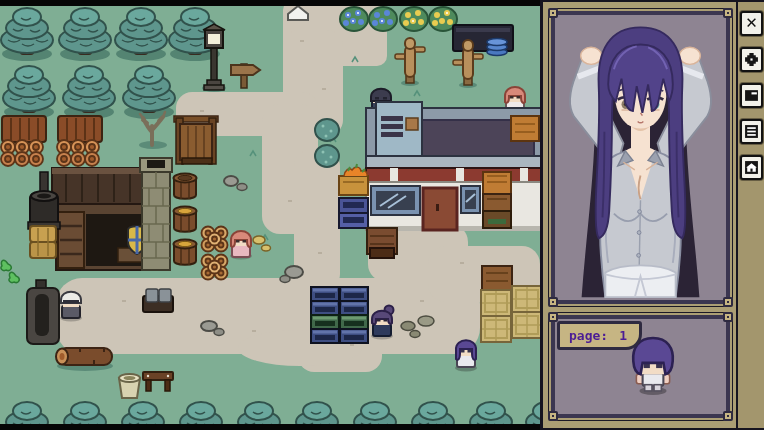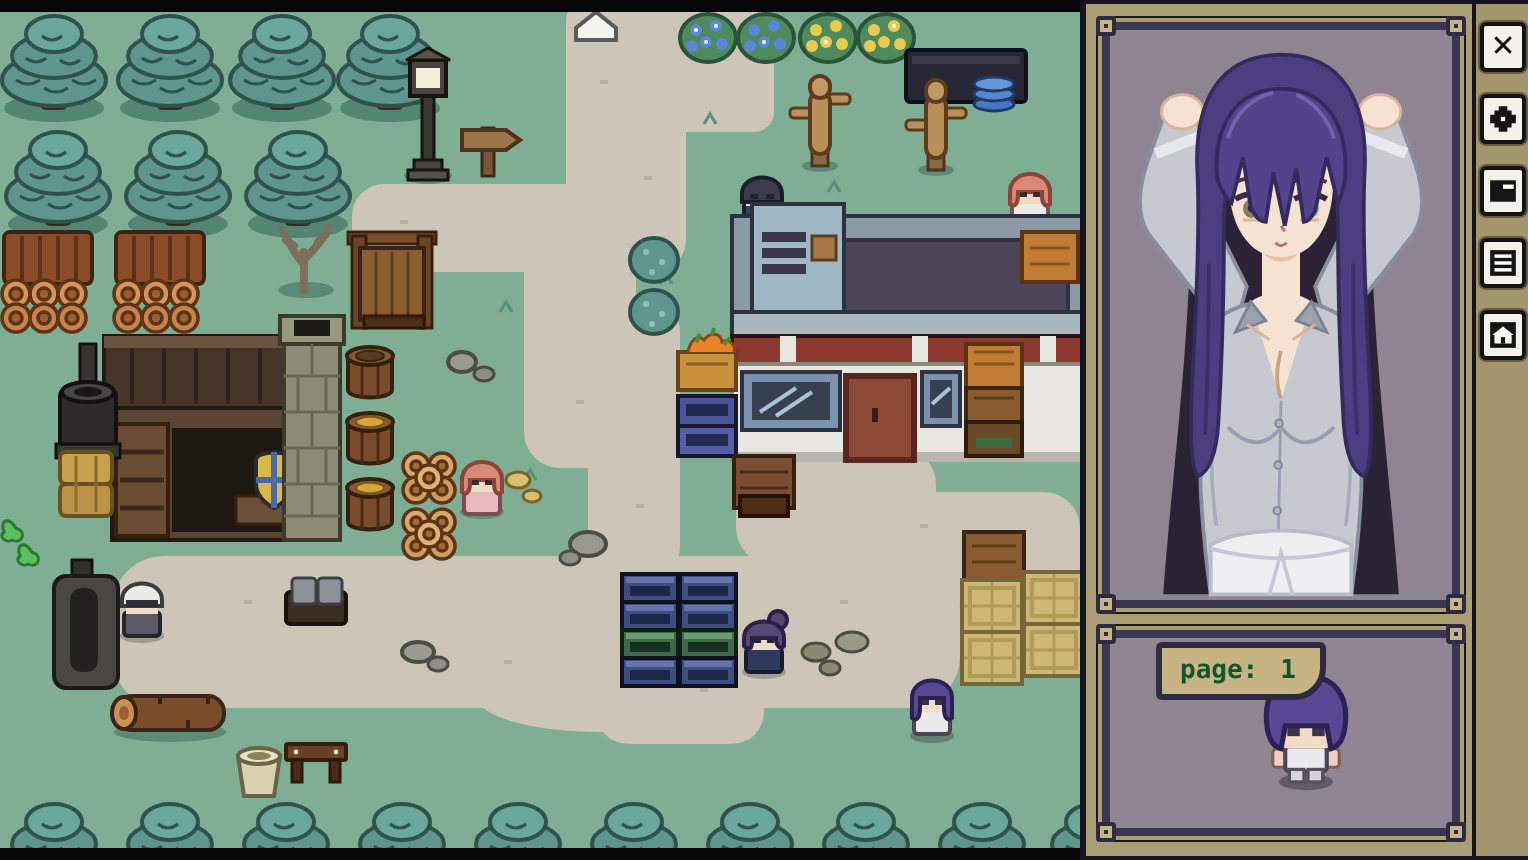--- a/index.html
+++ b/index.html
@@ -19,21 +19,21 @@
   .portrait-box{top:9px;height:293px;}
   .page-box{top:313px;height:103px;}
   .portrait-box svg.portrait{position:absolute;left:0;top:0;width:171px;height:285px;border-radius:3px;}
   .corner{position:absolute;width:10px;height:10px;box-sizing:border-box;border-radius:2px;
           background:var(--tab-tan);border:2px solid #2e2a40;z-index:3;}
   .corner::after{content:"";position:absolute;left:2px;top:2px;width:2px;height:2px;background:#2e2a40;}
   .c-tl{left:-7px;top:-7px}.c-tr{right:-7px;top:-7px}.c-bl{left:-7px;bottom:-7px}.c-br{right:-7px;bottom:-7px}
   .page-tab{position:absolute;left:2px;top:2px;height:23px;padding:0 12px 0 9px;z-index:2;
             background:var(--tab-tan);border:3px solid #2e2a40;border-radius:3px 3px 16px 3px;
             display:flex;align-items:center;gap:11px;
-            font-size:13px;font-weight:bold;color:#14532d;letter-spacing:0px;margin-left:21px;}
+            font-size:13px;font-weight:bold;color:#4c1d95;letter-spacing:0px;}
   .sprite{position:absolute;left:71px;top:16px;width:54px;height:62px;}
   
   .toolbar{position:absolute;left:736px;top:0;width:28px;height:430px;box-sizing:border-box;
            background:var(--toolbar-tan);border-left:2px solid var(--frame-line);
            border-top:2px solid var(--frame-line);border-bottom:2px solid var(--frame-line);}
   .tb-btn{position:absolute;left:2px;width:23px;height:25px;box-sizing:border-box;padding:0;
           background:var(--button-bg);border:2px solid #121212;border-radius:3px;
           box-shadow:0 0 0 1px #675e44;display:flex;align-items:center;justify-content:center;cursor:pointer;}
   .tb-btn .x{font-size:15px;font-weight:bold;color:#101010;line-height:1;font-family:"DejaVu Sans",sans-serif;}
   .tb-btn svg{display:block;width:15px;height:15px;}

